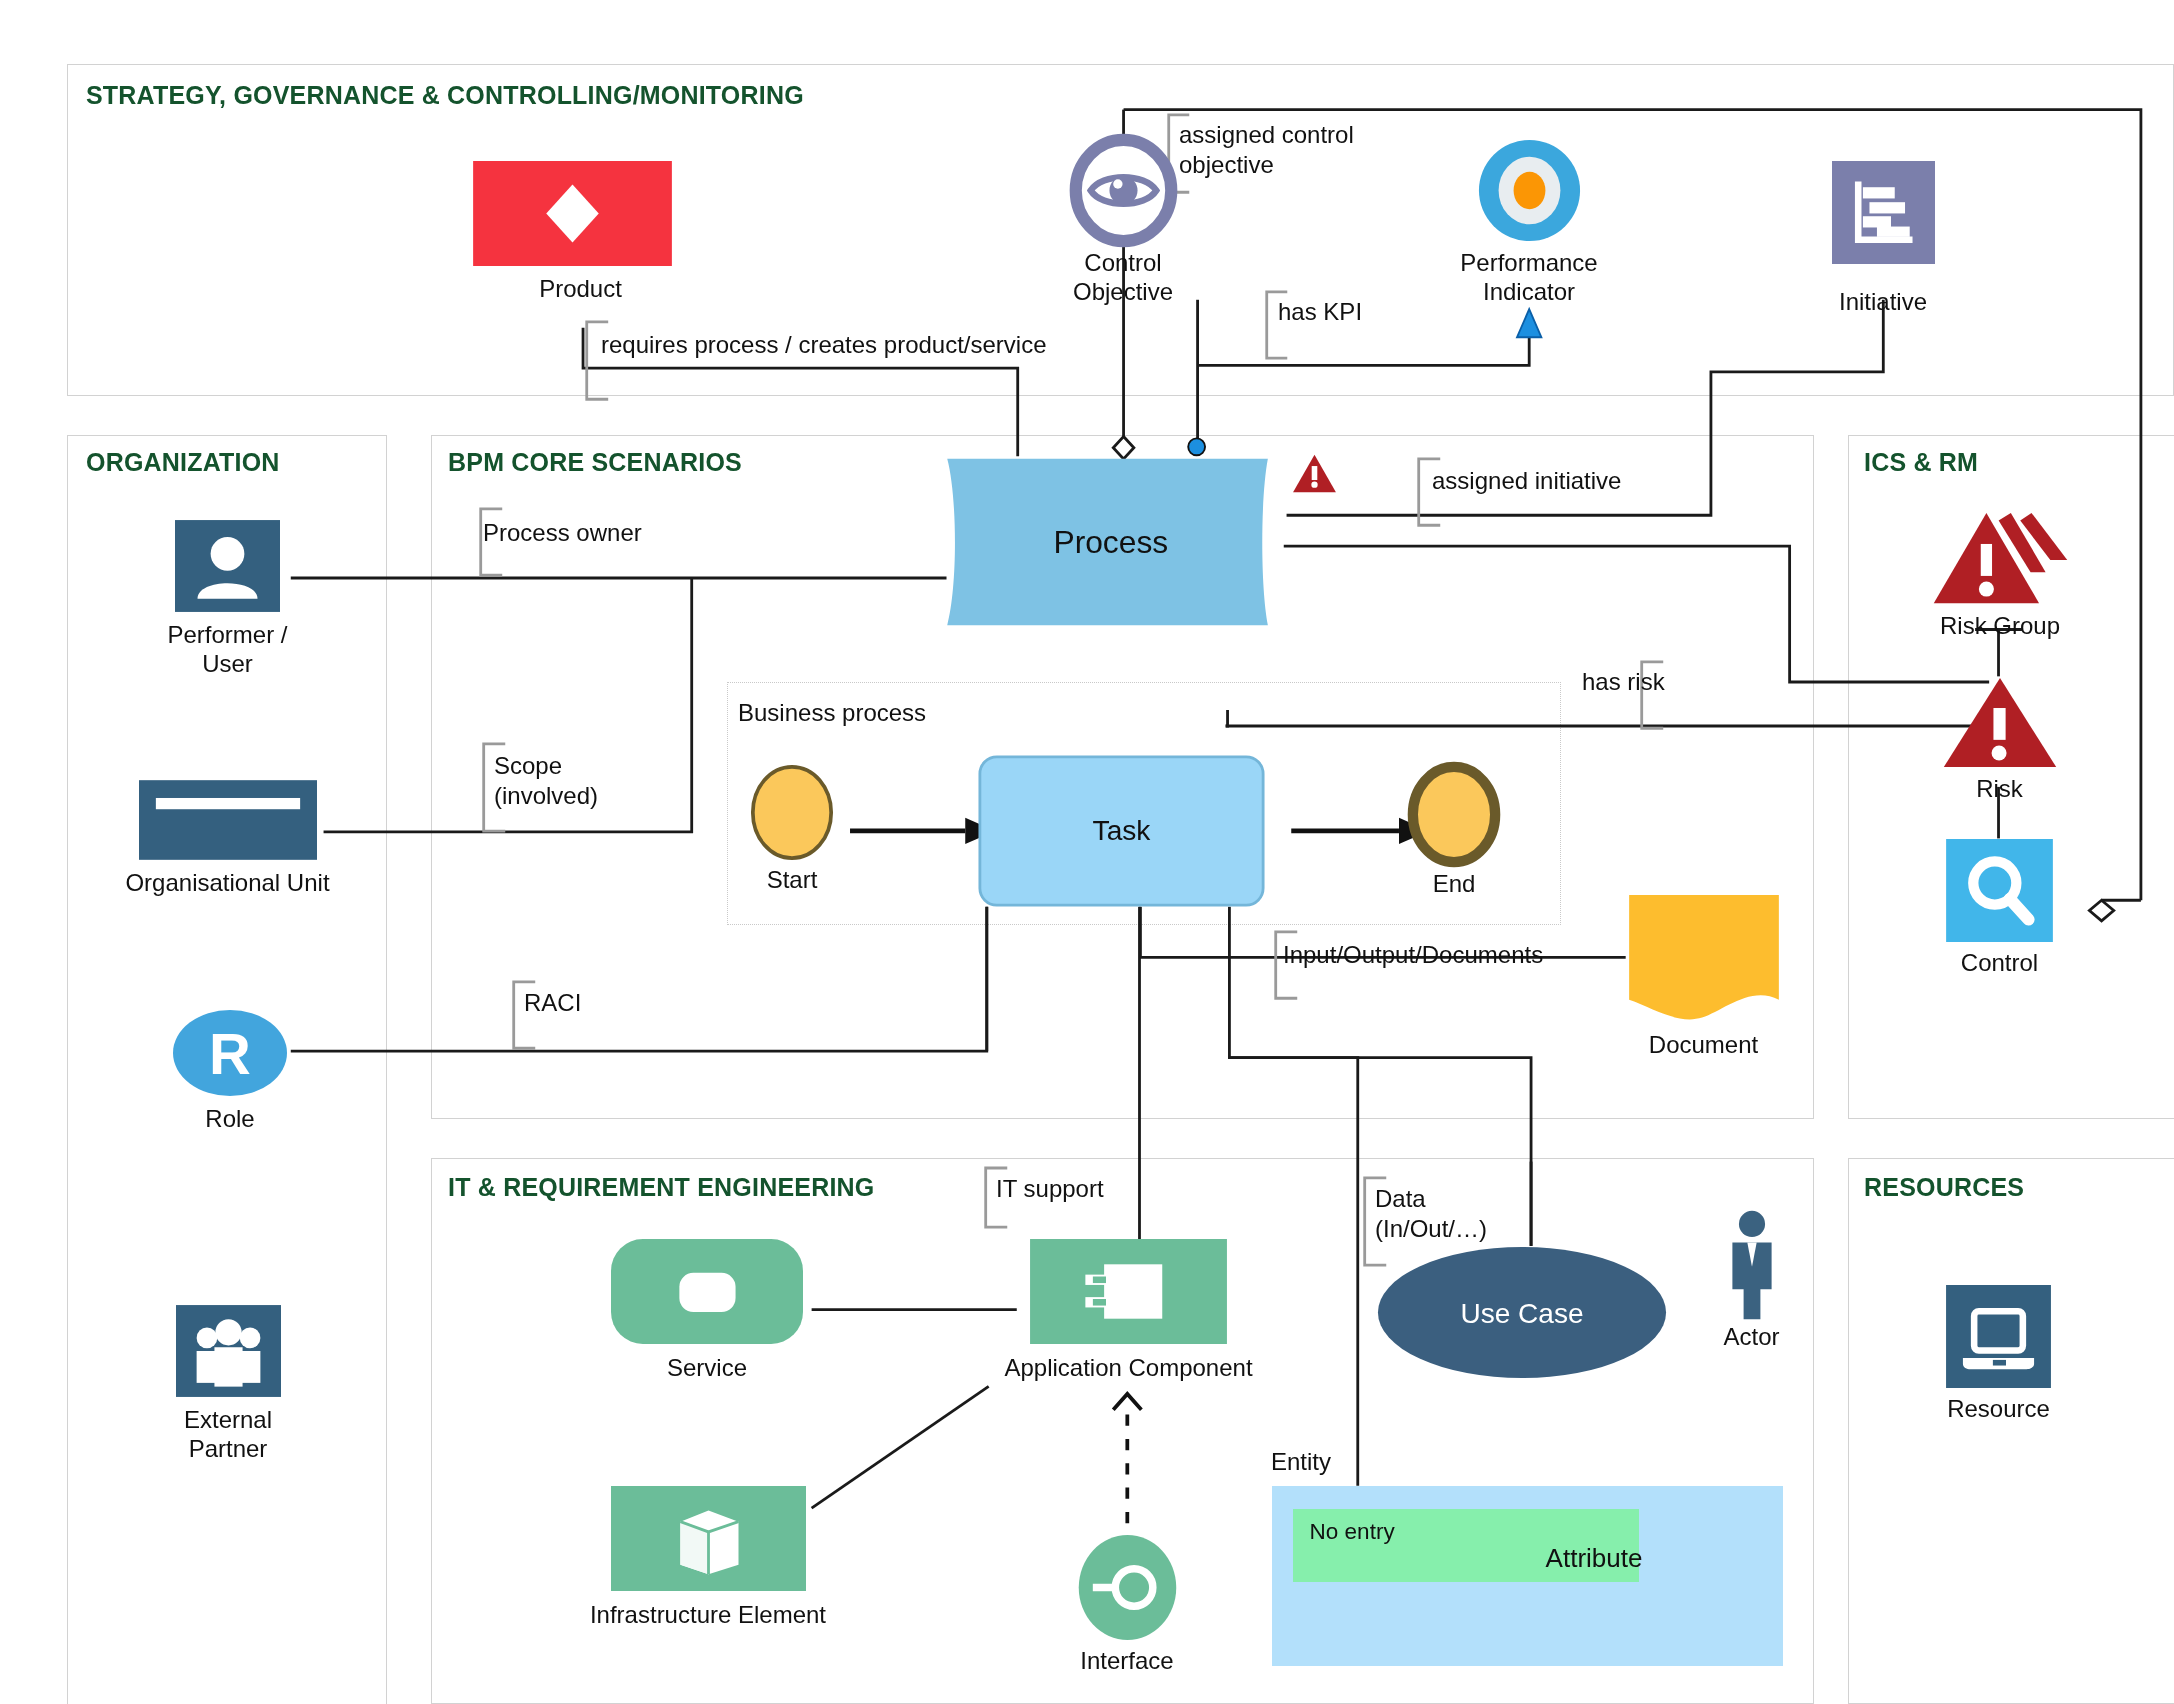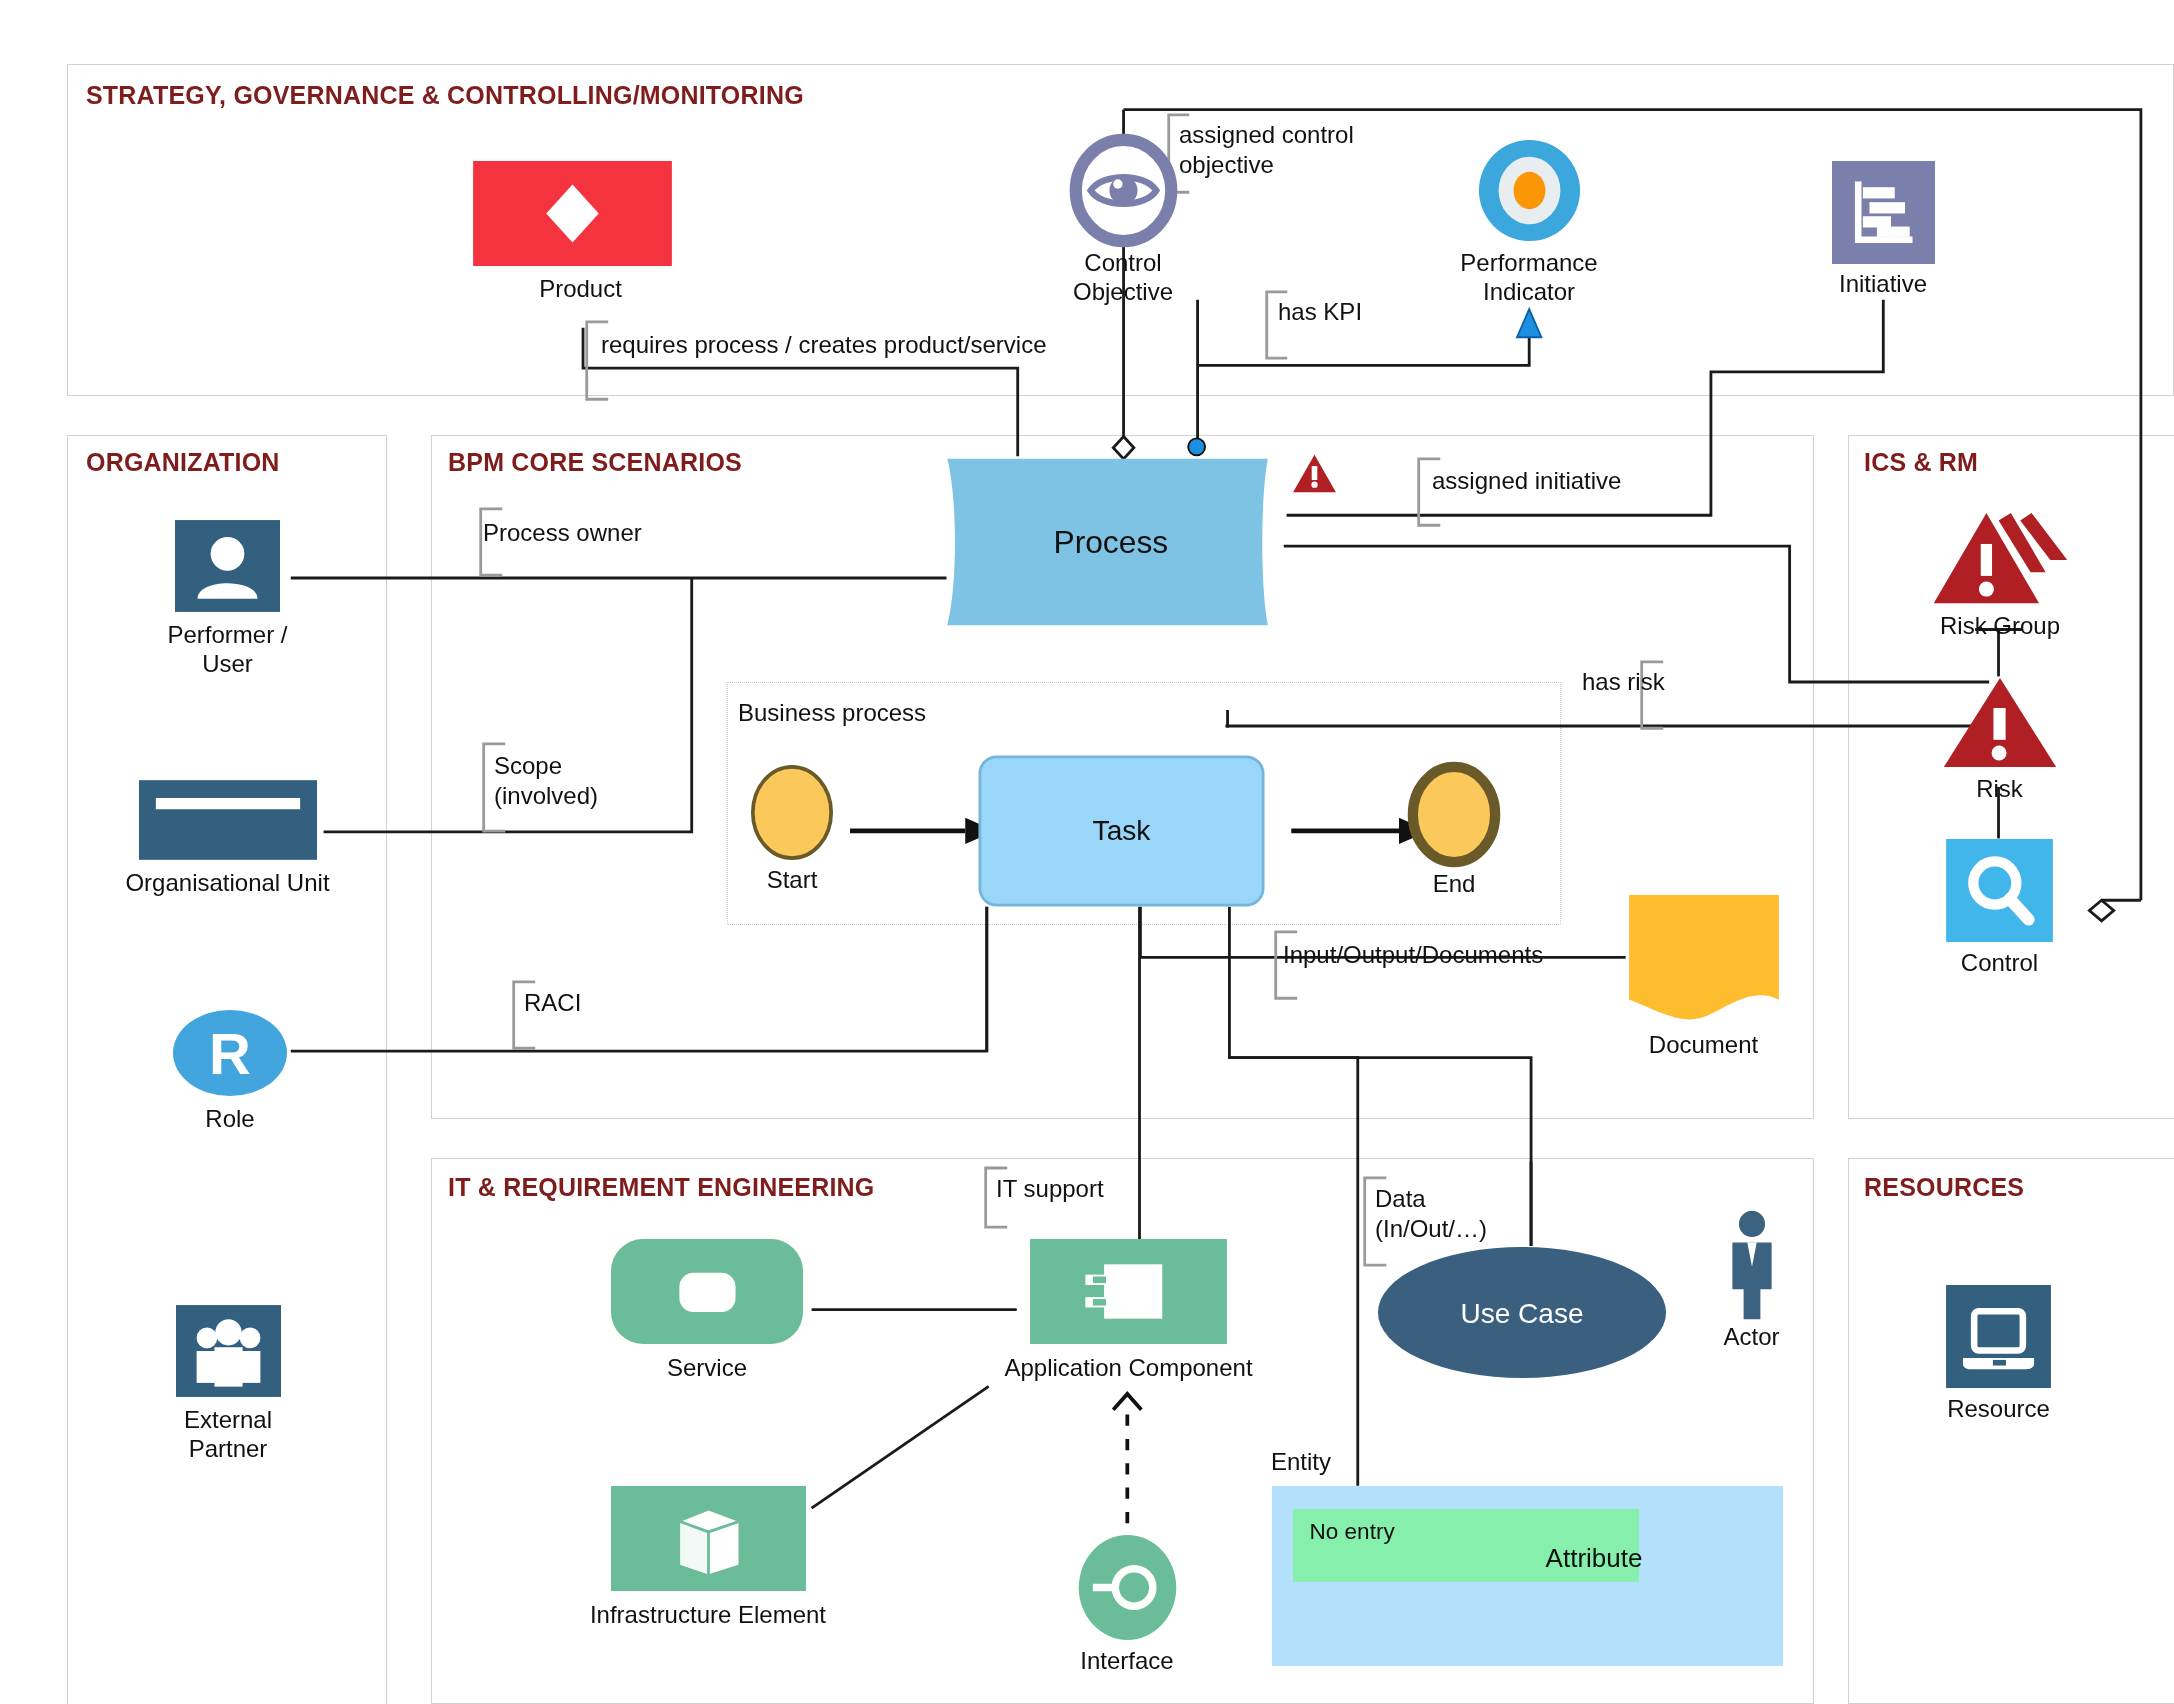--- a/index.html
+++ b/index.html
@@ -1,19 +1,19 @@
 <!DOCTYPE html>
 <html style="font-size:15px"><head>
 <meta charset="utf-8">
 <style>
   html,body{margin:0;padding:0;background:#fff;}
   body{width:2175px;height:1704px;font-family:"Liberation Sans",sans-serif;color:#111;}
   #canvas{position:relative;width:2175px;height:1704px;overflow:hidden;}
   .panel{position:absolute;border:1.9px solid #d2d2d2;background:#fff;box-sizing:border-box;}
-  .panel-title{position:absolute;font-weight:bold;font-size:25px;letter-spacing:0.2px;color:#7f1d1d;white-space:nowrap;}
+  .panel-title{position:absolute;font-weight:bold;font-size:25px;letter-spacing:0.2px;color:#14532d;white-space:nowrap;}
   .dashed-panel{position:absolute;border:1.9px dotted #c9c9c9;box-sizing:border-box;background:transparent;}
   .node{position:absolute;text-align:center;}
   .node-label{font-size:24px;line-height:29px;color:#111;white-space:pre;}
   .icon{margin:0 auto;}
   svg{display:block;overflow:visible;}
   #wires{position:absolute;left:0;top:0;width:2175px;height:1704px;pointer-events:none;}
   .rel{position:absolute;font-size:24px;line-height:30px;color:#111;white-space:pre;}
   .brk{position:absolute;}
 </style>
 </head>
@@ -207,21 +207,21 @@
     <div class="icon">
       <svg width="103" height="103" viewBox="0 0 110 110" style="margin:0 auto;">
         <rect x="0" y="0" width="110" height="110" fill="#7b7fab"></rect>
         <path d="M28,22 L28,84 L86,84" fill="none" stroke="#fff" stroke-width="7"></path>
         <rect x="33" y="28" width="34" height="12" fill="#fff"></rect>
         <rect x="40" y="44" width="38" height="12" fill="#fff"></rect>
         <rect x="33" y="59" width="30" height="12" fill="#fff"></rect>
         <rect x="48" y="70" width="35" height="11" fill="#fff"></rect>
       </svg>
     </div>
-    <div class="node-label" style="margin-top:5px;">Initiative</div>
+    <div class="node-label" style="margin-top:23px;">Initiative</div>
   </div>
 
   <div class="node" style="left:131px;top:520px;width:193px;">
     <div class="icon">
       <svg width="105" height="92" viewBox="0 0 112 98" style="margin:0 auto;">
         <rect width="112" height="98" fill="#34607f"></rect>
         <circle cx="56" cy="36" r="18" fill="#fff"></circle>
         <path d="M24,84 C24,62 88,62 88,84 Z" fill="#fff"></path>
       </svg>
     </div>

